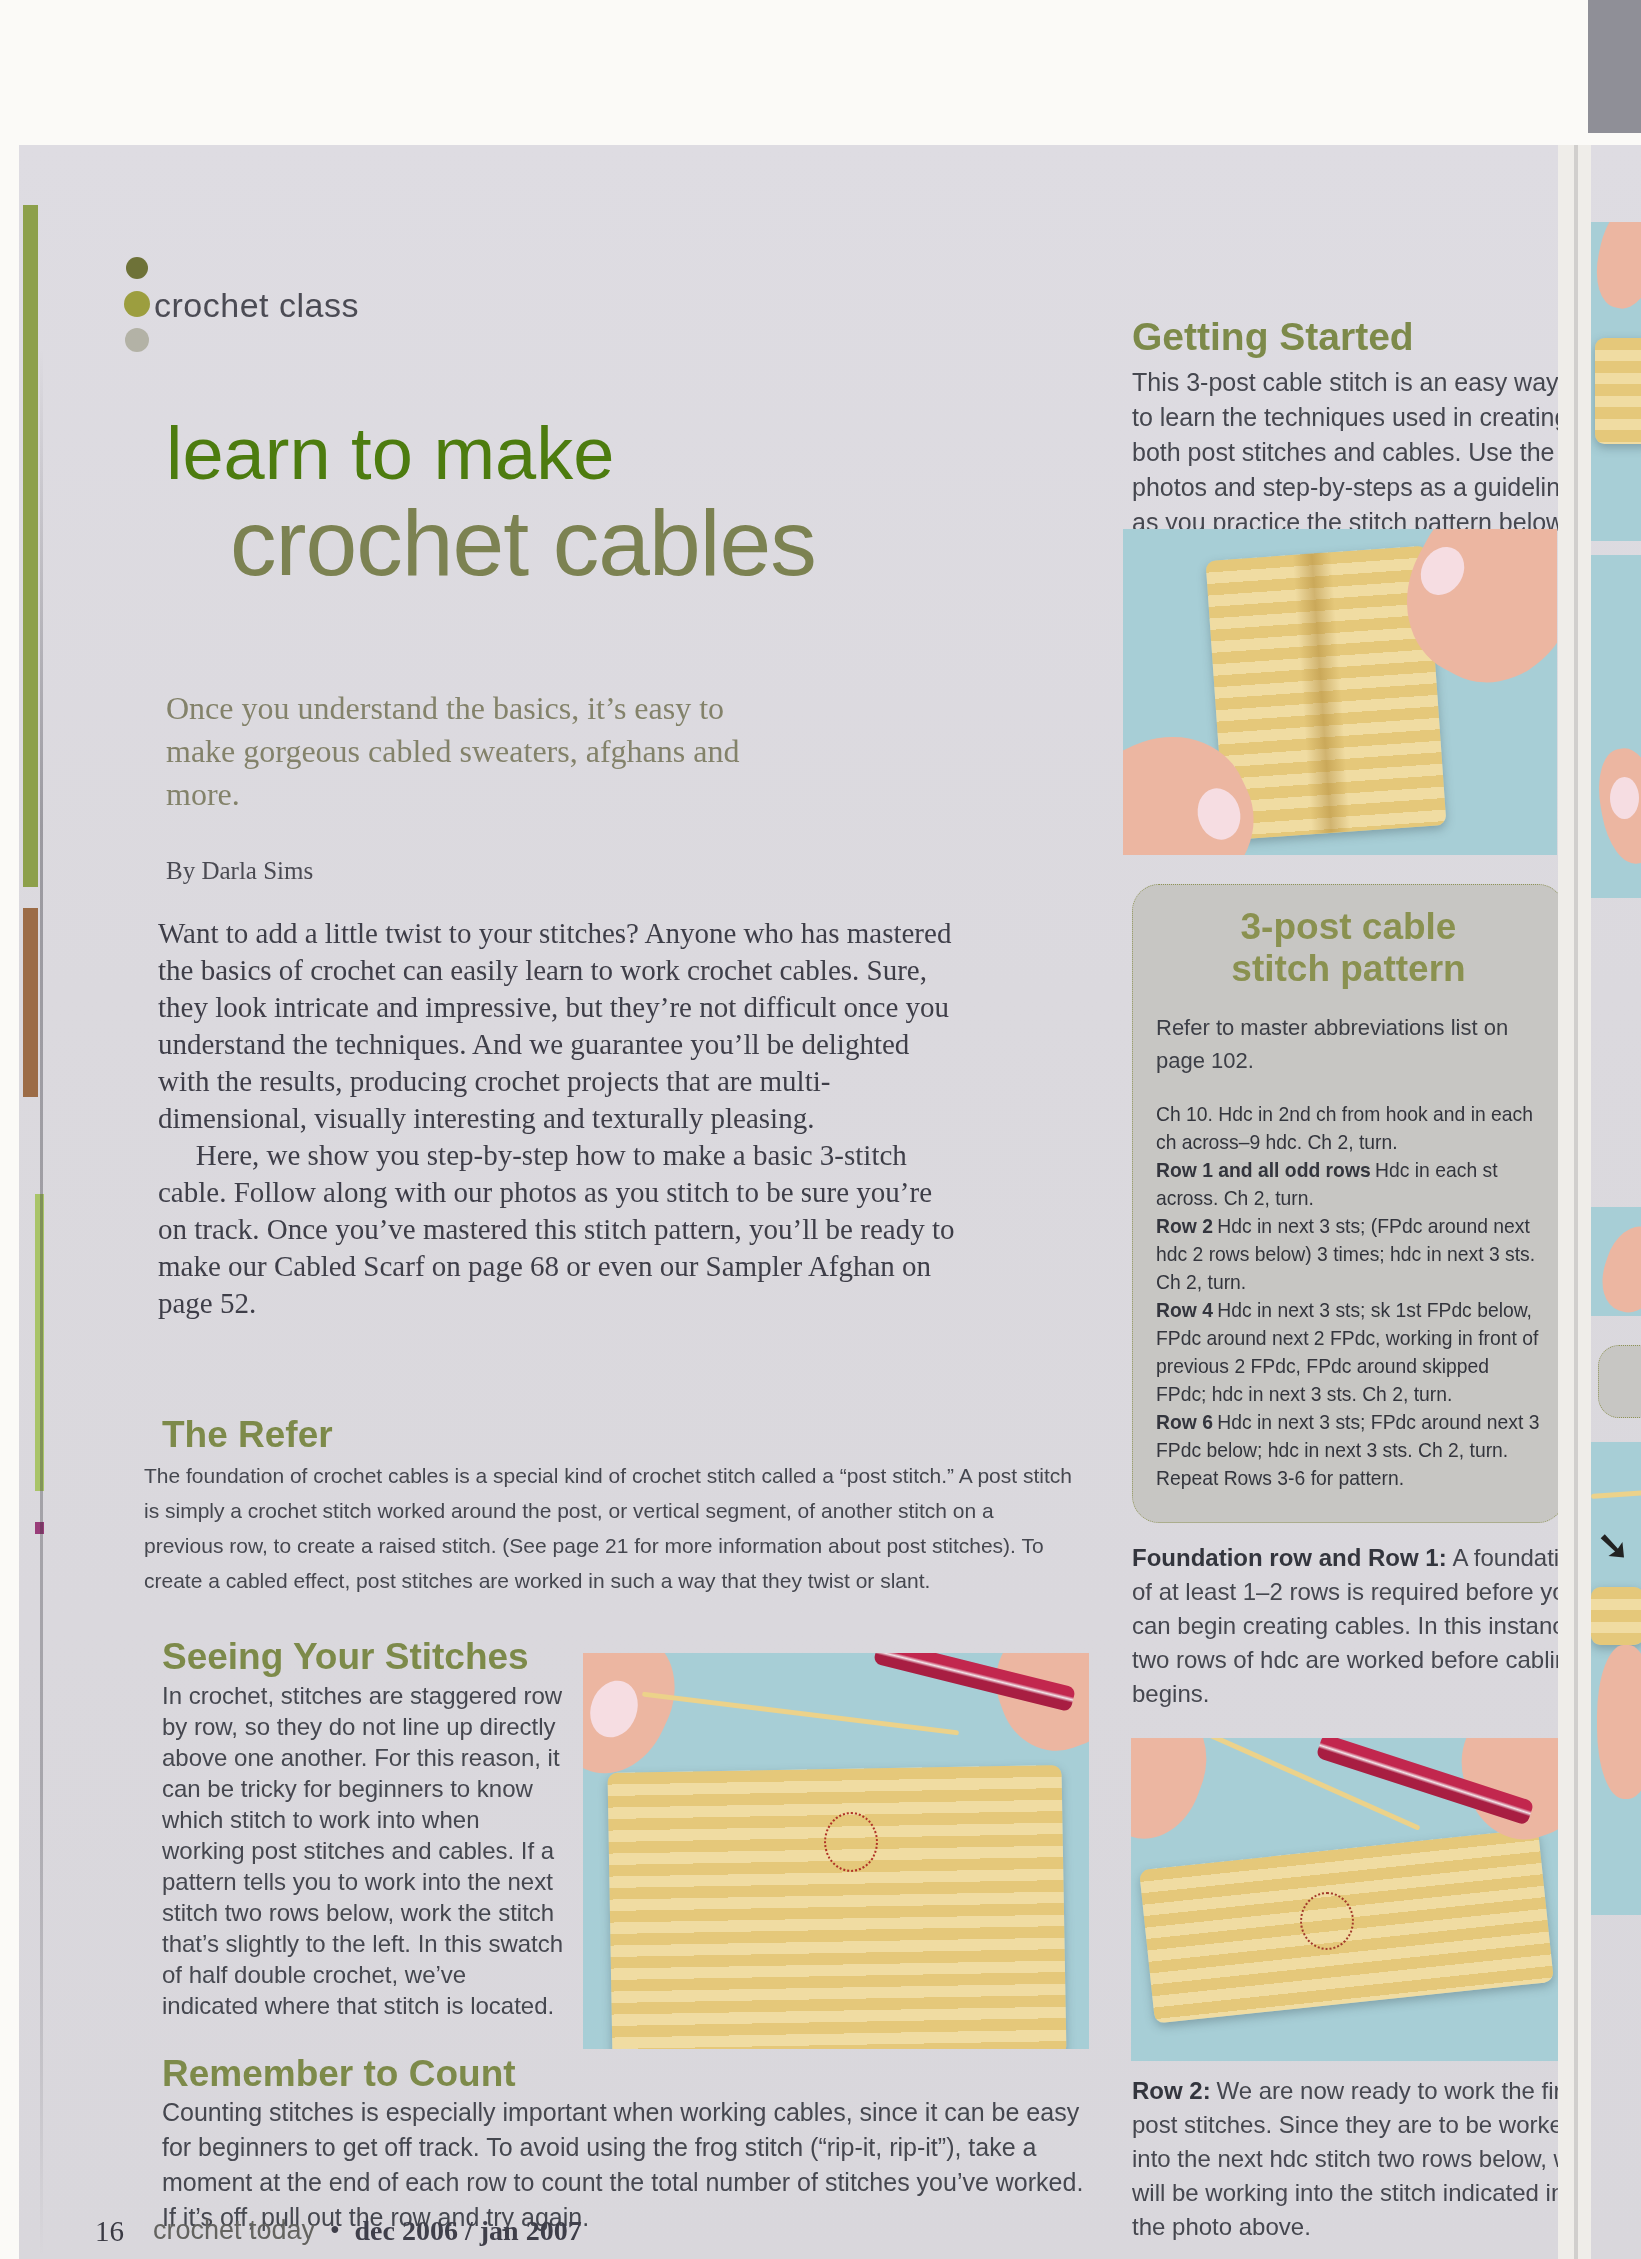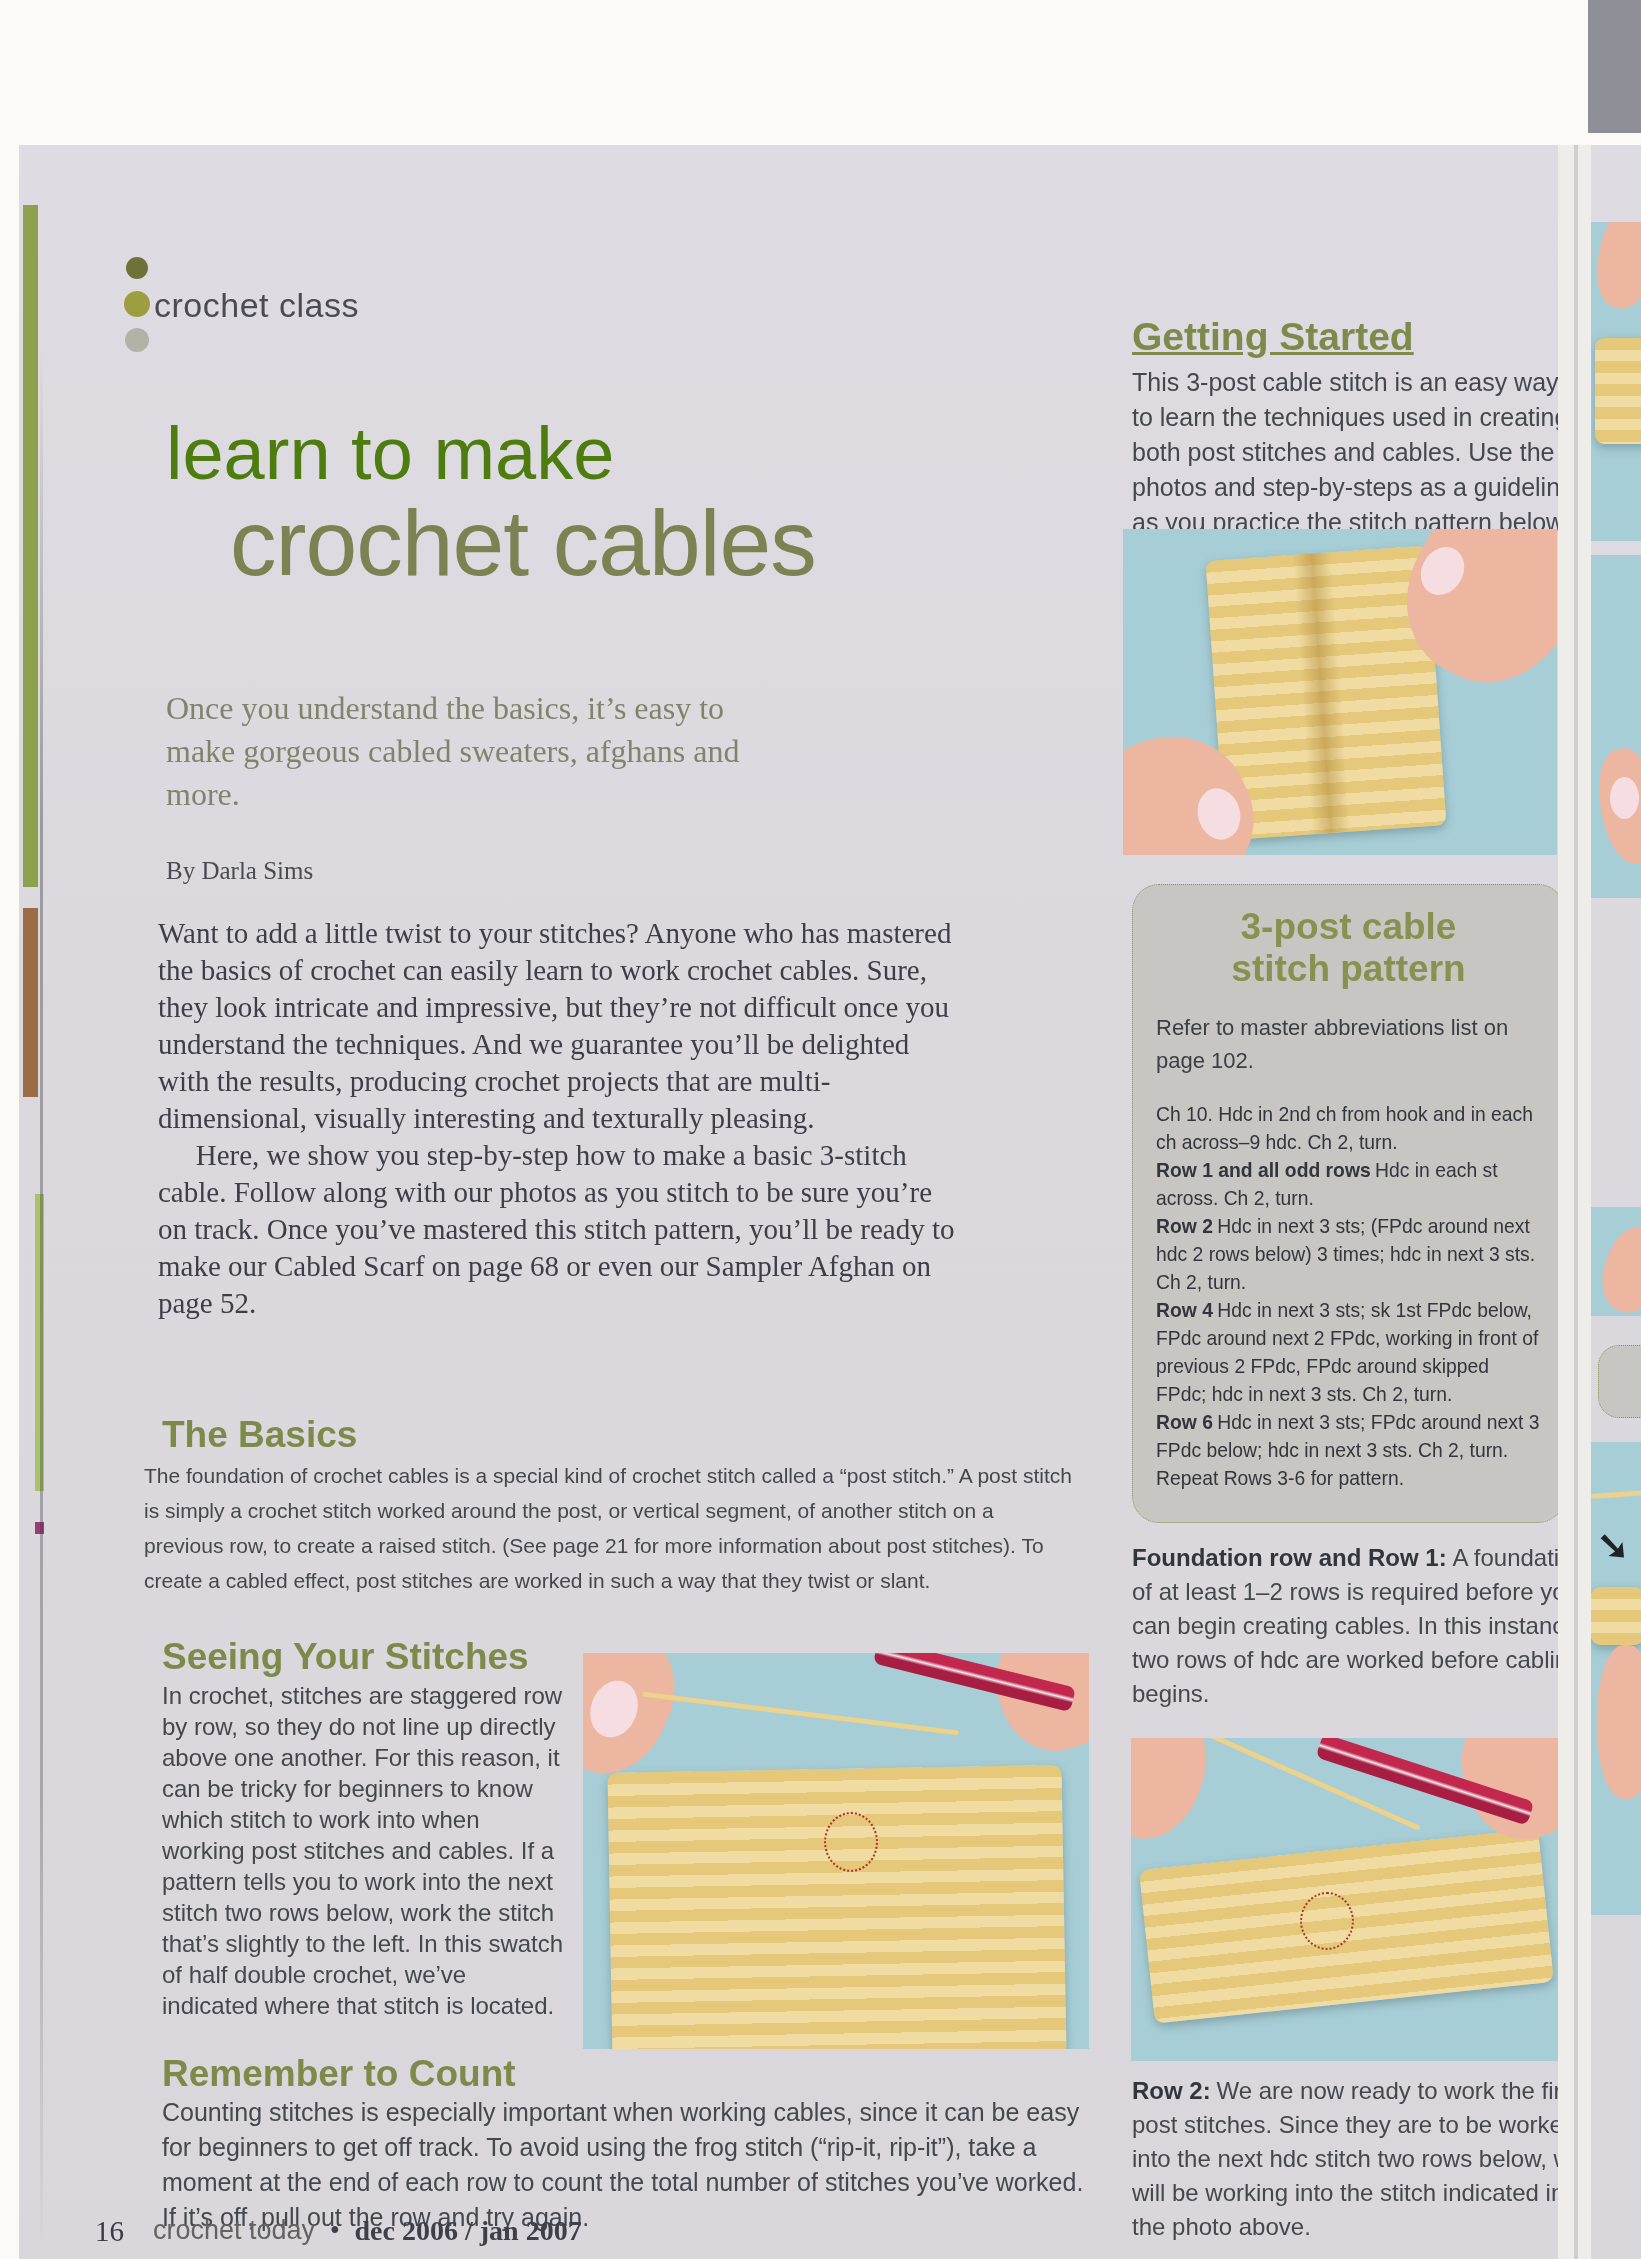--- a/index.html
+++ b/index.html
@@ -41,21 +41,21 @@
   .seeing-b{left:162px;top:1680px;width:406px;font-size:24px;line-height:31px;color:#45474f;}
   .count-h{left:162px;top:2053px;}
   .count-b{left:162px;top:2095px;width:932px;font-size:25px;line-height:35px;color:#45474f;}
   
   .footer{left:95px;top:2215px;display:flex;align-items:flex-start;gap:15.4px;}
   .f-num{font-family:"Liberation Serif",serif;font-size:29px;color:#3a3a44;}
   .f-mag{font-size:27px;color:#63635f;margin-left:13.5px;}
   .f-sep{font-size:25px;color:#3f3f4a;}
   .f-issue{font-family:"Liberation Serif",serif;font-weight:700;font-size:28px;color:#3f3f4a;}
   
-  .gs-h{left:1132px;top:315px;font-size:39px;text-decoration:underline;}
+  .gs-h{left:1132px;top:315px;font-size:39px;}
   .gs-b{left:1132px;top:365px;width:449px;font-size:25px;line-height:35px;color:#45474f;}
   
   .photo{overflow:hidden;background:#a7ced6;}
   .photo1{left:1123px;top:529px;width:434px;height:326px;}
   .photo2{left:583px;top:1653px;width:506px;height:396px;}
   .photo3{left:1131px;top:1738px;width:427px;height:323px;}
   .swatch{position:absolute;background:
       repeating-linear-gradient(180deg,#e5c87a 0 11.6px,#f0dca2 11.6px 23px);
       border-radius:9.7px;box-shadow:0 3.9px 9.7px rgba(60,80,90,.35);}
   .cable{position:absolute;background:linear-gradient(90deg,rgba(170,130,50,.0),rgba(170,130,50,.45),rgba(170,130,50,0));}
@@ -116,21 +116,21 @@
   <div class="abs title1">learn to make</div>
   <div class="abs deck">Once you understand the basics, it’s easy to make gorgeous cabled sweaters, afghans and more.</div>
   <div class="abs title2">crochet cables</div>
   <div class="abs byline">By Darla Sims</div>
 
   <div class="abs intro">
     <p>Want to add a little twist to your stitches? Anyone who has mastered the basics of crochet can easily learn to work crochet cables. Sure, they look intricate and impressive, but they’re not difficult once you understand the techniques. And we guarantee you’ll be delighted with the results, producing crochet projects that are multi-dimensional, visually interesting and texturally pleasing.</p>
     <p>Here, we show you step-by-step how to make a basic 3-stitch cable. Follow along with our photos as you stitch to be sure you’re on track. Once you’ve mastered this stitch pattern, you’ll be ready to make our Cabled Scarf on page 68 or even our Sampler Afghan on page 52.</p>
   </div>
 
-  <div class="abs h-olive basics-h">The Basics</div>
+  <div class="abs h-olive basics-h">The Refer</div>
   <div class="abs basics-b">The foundation of crochet cables is a special kind of crochet stitch called a “post stitch.” A post stitch is simply a crochet stitch worked around the post, or vertical segment, of another stitch on a previous row, to create a raised stitch. (See page 21 for more information about post stitches). To create a cabled effect, post stitches are worked in such a way that they twist or slant.</div>
 
   <div class="abs h-olive seeing-h">Seeing Your Stitches</div>
   <div class="abs seeing-b">In crochet, stitches are staggered row by row, so they do not line up directly above one another. For this reason, it can be tricky for beginners to know which stitch to work into when working post stitches and cables. If a pattern tells you to work into the next stitch two rows below, work the stitch that’s slightly to the left. In this swatch of half double crochet, we’ve indicated where that stitch is located.</div>
 
   <div class="abs h-olive count-h">Remember to Count</div>
   <div class="abs count-b">Counting stitches is especially important when working cables, since it can be easy for beginners to get off track. To avoid using the frog stitch (“rip-it, rip-it”), take a moment at the end of each row to count the total number of stitches you’ve worked. If it’s off, pull out the row and try again.</div>
 
   <div class="abs photo photo2">
     <div class="swatch" style="left:27px;top:116px;width:454px;height:290px;transform:rotate(-1deg);"></div>

